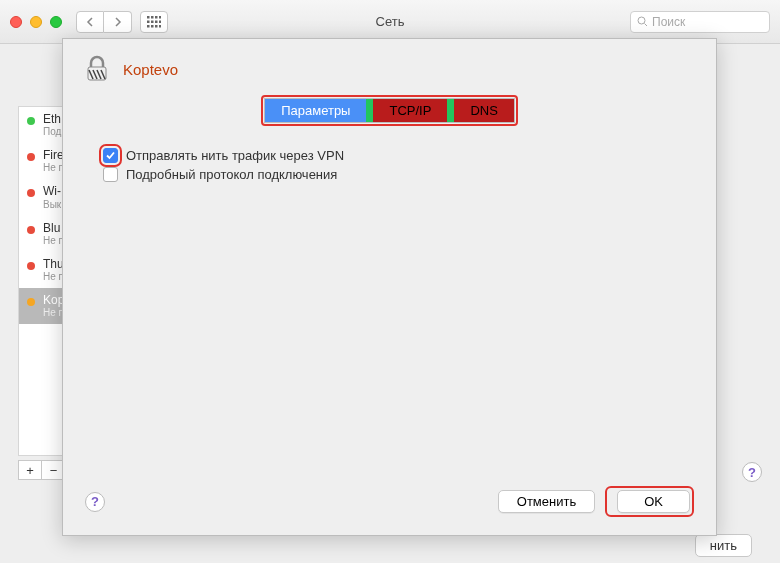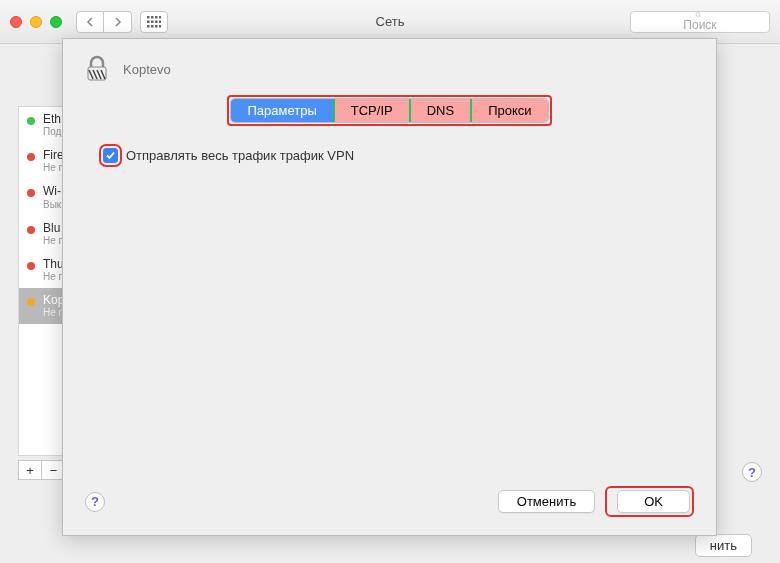--- a/index.html
+++ b/index.html
@@ -47,21 +47,21 @@
     border-radius:4px; width:28px; height:22px; display:flex;
     align-items:center; justify-content:center;
   }
   .title-center {
     position:absolute; left:50%; transform:translateX(-50%);
     font-size:13px; color:#4a4a4a;
   }
   .search {
     margin-left:auto; background:#fff; border:1px solid #d0d0d0;
     border-radius:4px; height:22px; width:140px; display:flex;
-    align-items:center; padding:0 6px; color:#aaa; font-size:12px;flex-direction:column;
+    align-items:center; padding:0 6px; color:#aaa; font-size:12px;
   }
   .search svg { margin-right:4px; }
   .body-area {
     position:relative; height:525px; background:#eeeeee;
   }
   .sidebar {
     position:absolute; left:18px; top:62px; width:170px; height:350px;
     background:#fff; border:1px solid #d6d6d6;
   }
   .svc-item { padding:6px 8px 6px 24px; position:relative; }
@@ -103,31 +103,31 @@
     box-shadow: 0 4px 20px rgba(0,0,0,0.2);
   }
   .sheet-header {
     display:flex; align-items:center; padding:16px 20px 12px;
     gap:12px;
   }
   .vpn-icon {
     width:28px; height:28px; position:relative;
   }
   .vpn-icon svg { display:block; }
-  .sheet-title { font-size:13px; color:#737373; }
+  .sheet-title { font-size:15px; color:#c2410c; }
   .tabs {
     display:flex; justify-content:center; margin:0 20px;
   }
   .tabbar {
-    display:flex; border:1px solid #bdbdbd; border-radius:5px;
+    display:flex; border:1px solid #bdbdbd; border-radius:0;
     overflow:hidden; background:#fff;
   }
   .tab {
-    padding:4px 16px; font-size:13px; border:none; background:#fca5a5;
-    border-left:2px solid #22c55e;
+    padding:4px 16px; font-size:13px; border:none; background:#b91c1c;
+    border-left:7px solid #22c55e;
   }
   .tab:first-child { border-left:none; }
   .tab.active { background:#4a90f7; color:#fff; }
   .hl-red { border:2px solid #e0332e; border-radius:4px; padding:1px; display:inline-flex; }
   .hl-red-loose { outline:2px solid #e0332e; outline-offset:2px; border-radius:4px; }
   .content {
     padding:18px 26px 12px;
   }
   .section-h { margin:8px 0 6px; font-size:13px; color:#333; }
   .chk-row { display:flex; align-items:center; gap:8px; margin:4px 0 4px 14px; font-size:13px; }
@@ -272,39 +272,44 @@
       </div>
       <div class="sheet-title">Koptevo</div>
     </div>
 
     <div class="tabs">
       <span class="hl-red">
         <div class="tabbar">
           <button class="tab active">Параметры</button>
           <button class="tab">TCP/IP</button>
           <button class="tab">DNS</button>
-          <button class="tab">Прокси</button>
         </div>
       </span>
     </div>
 
     <div class="content">
 
 
 
       <div class="chk-row">
         <div class="chk checked hl-red-loose">
           <svg width="11" height="11" viewBox="0 0 11 11">
               <path d="M2 5.5 L4.5 8 L9 2.5" stroke="#fff" stroke-width="1.8" fill="none"></path>
             </svg>
         </div>
-        <span>Отправлять весь трафик трафик VPN</span>
-      </div>
-
-
+        <span>Отправлять нить трафик через VPN</span>
+      </div>
+
+
+      <div class="chk-row">
+        <div class="chk">
+          
+        </div>
+        <span>Подробный протокол подключения</span>
+      </div>
     </div>
 
     <div class="sheet-footer">
       <div class="help-circle">?</div>
       <div class="sp"></div>
       <button class="mbtn">Отменить</button>
       <span class="hl-wrap">
         <button class="mbtn">OK</button>
       </span>
     </div>

